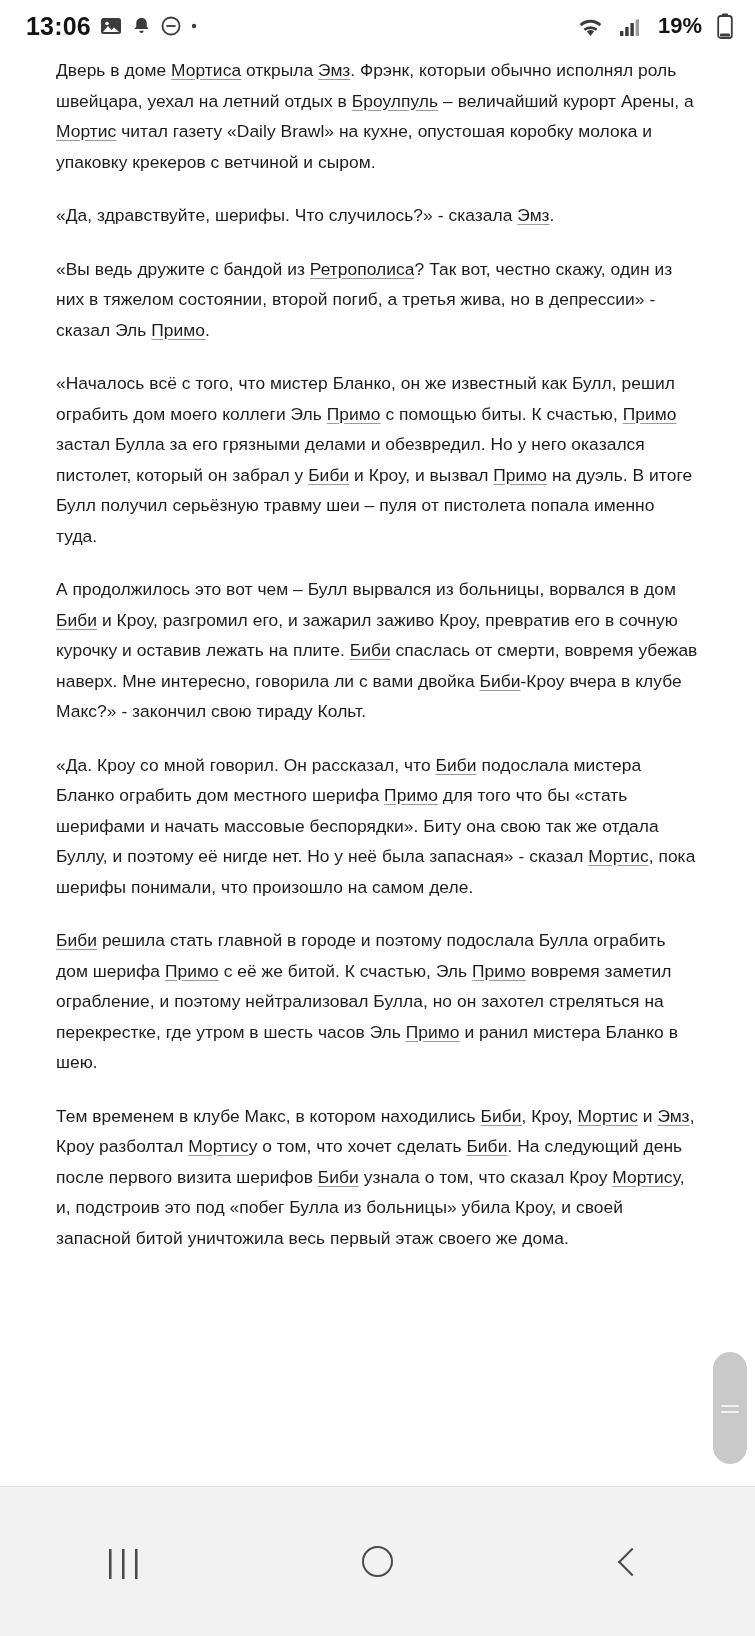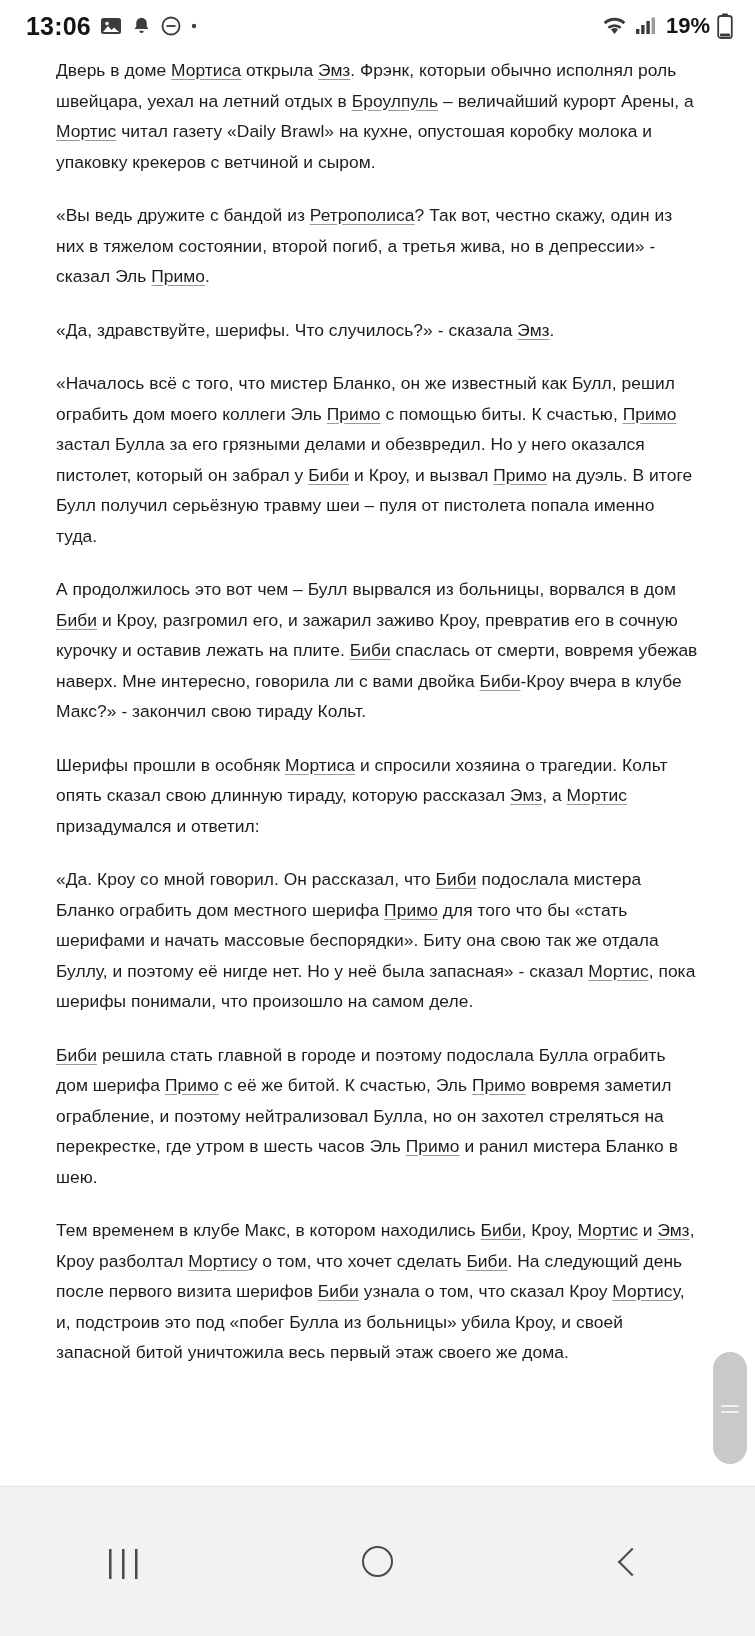--- a/index.html
+++ b/index.html
@@ -32,22 +32,22 @@
     gap: 8px;
   }
   .status-clock {
     font-size: 25px;
     font-weight: 600;
     letter-spacing: 0.2px;
     color: #141414;
   }
   .status-right {
     display: flex;
-    align-items: center;
-    gap: 7px;
+    align-items: flex-end;
+    gap: 15px;
   }
   .battery-text {
     font-size: 22px;
     font-weight: 600;
     color: #141414;
     margin-left: 2px;
   }
   .ic {
     display: inline-block;
     line-height: 0;
@@ -210,25 +210,24 @@
         <rect x="5" y="0.6" width="6" height="2.4" rx="1" fill="#3c3c3c"></rect>
         <rect x="1.2" y="3" width="13.6" height="22" rx="2.6" fill="none" stroke="#3c3c3c" stroke-width="1.8"></rect>
         <rect x="3" y="20.4" width="10" height="3.2" rx="1.2" fill="#3c3c3c"></rect>
       </svg>
     </span>
   </div>
 </div>
 
 <div class="doc">
   <p>Дверь в доме <span class="u">Мортиса</span> открыла <span class="u">Эмз</span>. Фрэнк, которыи обычно исполнял роль швейцара, уехал на летний отдых в <span class="u">Броулпуль</span> – величайший курорт Арены, а <span class="u">Мортис</span> читал газету «Daily Brawl» на кухне, опустошая коробку молока и упаковку крекеров с ветчиной и сыром.</p>
+  <p>«Да, здравствуйте, шерифы. Что случилось?» - сказала <span class="u">Эмз</span>.</p>
   <p>«Вы ведь дружите с бандой из <span class="u">Ретрополиса</span>? Так вот, честно скажу, один из них в тяжелом состоянии, второй погиб, а третья жива, но в депрессии» - сказал Эль <span class="u">Примо</span>.</p>
-  <p>«Да, здравствуйте, шерифы. Что случилось?» - сказала <span class="u">Эмз</span>.</p>
   <p>«Началось всё с того, что мистер Бланко, он же известный как Булл, решил ограбить дом моего коллеги Эль <span class="u">Примо</span> с помощью биты. К счастью, <span class="u">Примо</span> застал Булла за его грязными делами и обезвредил. Но у него оказался пистолет, который он забрал у <span class="u">Биби</span> и Кроу, и вызвал <span class="u">Примо</span> на дуэль. В итоге Булл получил серьёзную травму шеи – пуля от пистолета попала именно туда.</p>
   <p>А продолжилось это вот чем – Булл вырвался из больницы, ворвался в дом <span class="u">Биби</span> и Кроу, разгромил его, и зажарил заживо Кроу, превратив его в сочную курочку и оставив лежать на плите. <span class="u">Биби</span> спаслась от смерти, вовремя убежав наверх. Мне интересно, говорила ли с вами двойка <span class="u">Биби</span>-Кроу вчера в клубе Макс?» - закончил свою тираду Кольт.</p>
-  <p>Шерифы прошли в особняк <span class="u">Мортиса</span> и спросили хозяина о трагедии. Кольт опять сказал свою длинную тираду, которую рассказал <span class="u">Эмз</span>, а <span class="u">Мортис</span> призадумался и ответил:</p>
   <p>«Да. Кроу со мной говорил. Он рассказал, что <span class="u">Биби</span> подослала мистера Бланко ограбить дом местного шерифа <span class="u">Примо</span> для того что бы «стать шерифами и начать массовые беспорядки». Биту она свою так же отдала Буллу, и поэтому её нигде нет. Но у неё была запасная» - сказал <span class="u">Мортис</span>, пока шерифы понимали, что произошло на самом деле.</p>
   <p><span class="u">Биби</span> решила стать главной в городе и поэтому подослала Булла ограбить дом шерифа <span class="u">Примо</span> с её же битой. К счастью, Эль <span class="u">Примо</span> вовремя заметил ограбление, и поэтому нейтрализовал Булла, но он захотел стреляться на перекрестке, где утром в шесть часов Эль <span class="u">Примо</span> и ранил мистера Бланко в шею.</p>
   <p>Тем временем в клубе Макс, в котором находились <span class="u">Биби</span>, Кроу, <span class="u">Мортис</span> и <span class="u">Эмз</span>, Кроу разболтал <span class="u">Мортис</span>у о том, что хочет сделать <span class="u">Биби</span>. На следующий день после первого визита шерифов <span class="u">Биби</span> узнала о том, что сказал Кроу <span class="u">Мортис</span>у, и, подстроив это под «побег Булла из больницы» убила Кроу, и своей запасной битой уничтожила весь первый этаж своего же дома.</p>
 
 </div>
 
 <div class="scroll-track">
   <div class="scroll-grip">
     <span></span>
       <span></span>

